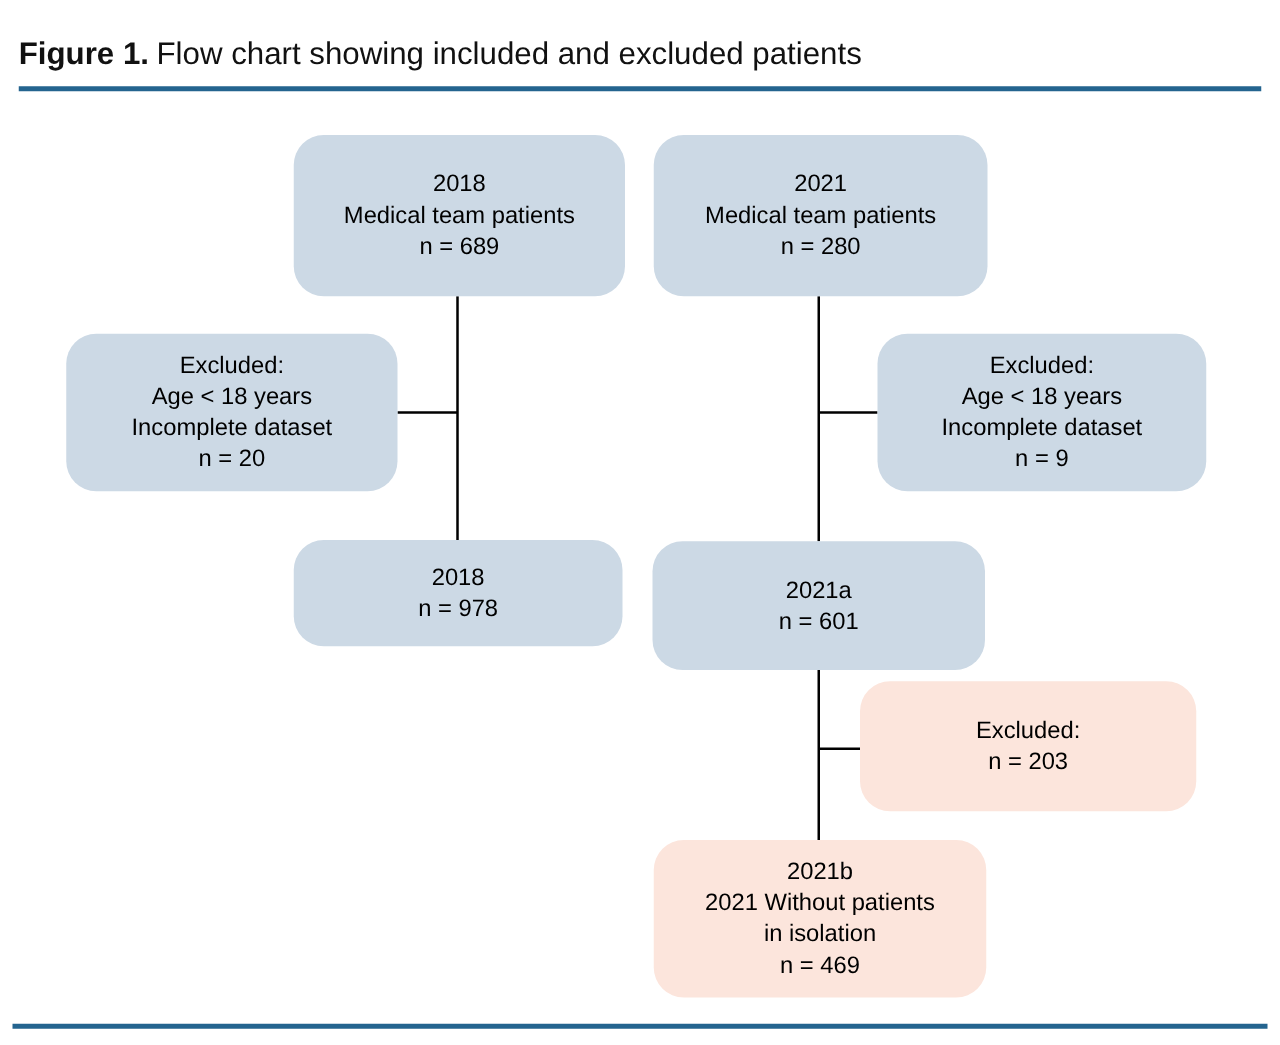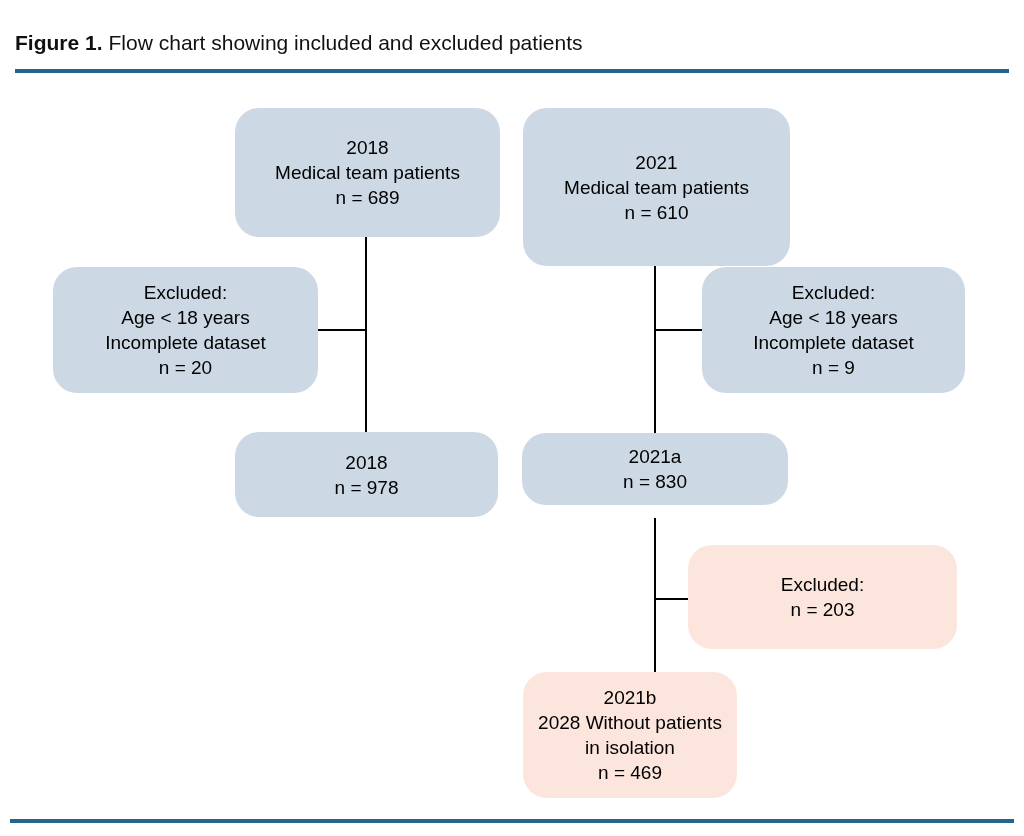--- a/index.html
+++ b/index.html
@@ -13,21 +13,21 @@
   .page{
     position:relative;
     width:1024px;height:836px;
     background:#ffffff;
     font-family:"Liberation Sans", sans-serif;
     color:var(--text);
     overflow:hidden;
   }
   .fig-caption{
     position:absolute;left:15px;top:30px;
-    font-size:21px;line-height:26px;color:#111111;
+    font-size:25px;line-height:26px;color:#111111;
     white-space:nowrap;
   }
   .fig-caption .fig-label{font-weight:bold;}
   .fig-caption .fig-text{margin-left:6px;}
   .rule{
     position:absolute;height:4px;background:var(--rule);
   }
   .rule-top{left:15px;top:69px;width:994px;}
   .rule-bottom{left:10px;top:819px;width:1004px;}
   .node{
@@ -62,24 +62,24 @@
   <div class="connector" style="left:318px;top:329px;width:48px;height:2px;"></div>
   <div class="connector" style="left:655px;top:329px;width:47px;height:2px;"></div>
   <div class="connector" style="left:655px;top:598px;width:33px;height:2px;"></div>
 
   <div class="node blue" style="left:235px;top:108px;width:265px;height:129px;">
     <div>2018</div>
     <div>Medical team patients</div>
     <div><span>n = </span><span class="num-bold">689</span></div>
   </div>
 
-  <div class="node blue" style="left:523px;top:108px;width:267px;height:158px;">
+  <div class="node blue" style="left:523px;top:108px;width:267px;height:129px;">
     <div>2021</div>
     <div>Medical team patients</div>
-    <div><span>n = </span><span class="num-bold">610</span></div>
+    <div><span>n = </span><span class="num-bold">280</span></div>
   </div>
 
   <div class="node blue" style="left:53px;top:267px;width:265px;height:126px;">
     <div>Excluded:</div>
     <div>Age &lt; 18 years</div>
     <div>Incomplete dataset</div>
     <div><span>n = </span><span class="num-bold">20</span></div>
   </div>
 
   <div class="node blue" style="left:702px;top:267px;width:263px;height:126px;">
@@ -87,30 +87,30 @@
     <div>Age &lt; 18 years</div>
     <div>Incomplete dataset</div>
     <div><span>n = </span><span>9</span></div>
   </div>
 
   <div class="node blue" style="left:235px;top:432px;width:263px;height:85px;">
     <div>2018</div>
     <div><span>n = </span><span class="num-bold">978</span></div>
   </div>
 
-  <div class="node blue" style="left:522px;top:433px;width:266px;height:72px;">
+  <div class="node blue" style="left:522px;top:433px;width:266px;height:103px;">
     <div>2021a</div>
-    <div><span>n = </span><span class="num-bold">830</span></div>
+    <div><span>n = </span><span class="num-bold">601</span></div>
   </div>
 
   <div class="node pink" style="left:688px;top:545px;width:269px;height:104px;">
     <div>Excluded:</div>
     <div><span>n = </span><span>203</span></div>
   </div>
 
-  <div class="node pink" style="left:523px;top:672px;width:214px;height:126px;">
+  <div class="node pink" style="left:523px;top:672px;width:266px;height:126px;">
     <div>2021b</div>
-    <div>2028 Without patients</div>
+    <div>2021 Without patients</div>
     <div>in isolation</div>
     <div><span>n = </span><span>469</span></div>
   </div>
 
 </div>
 
 </body></html>

